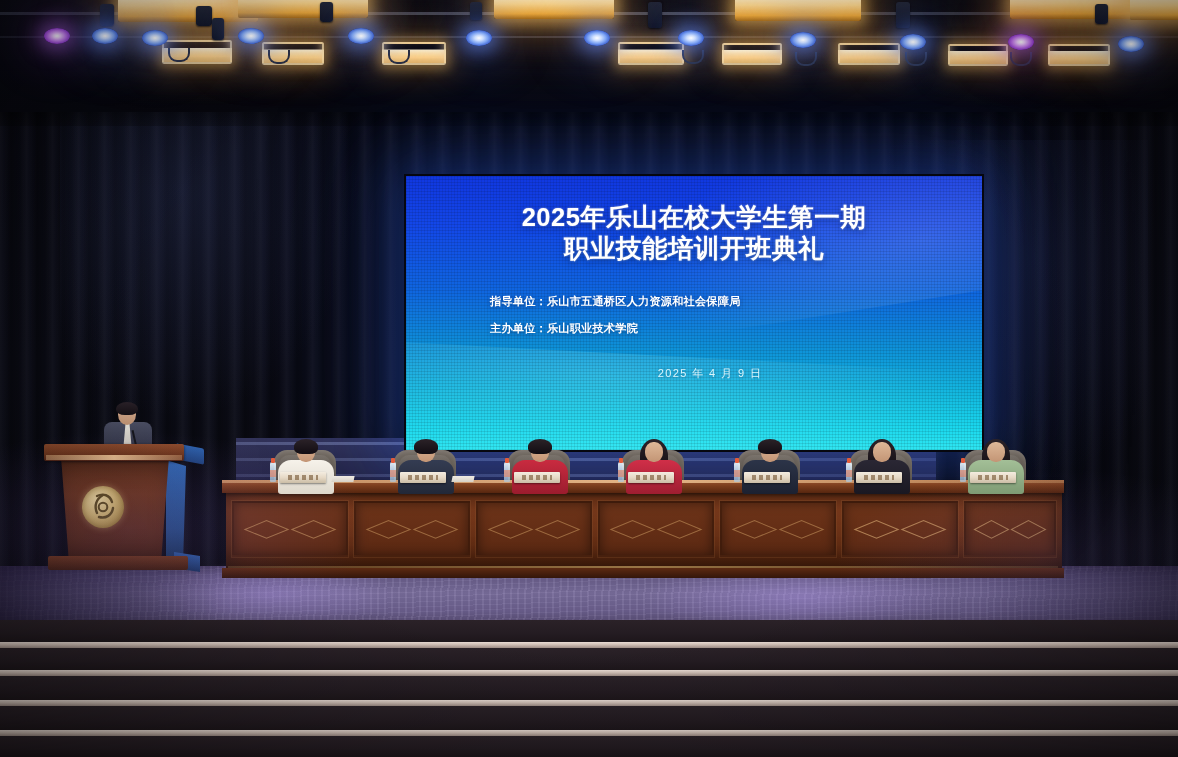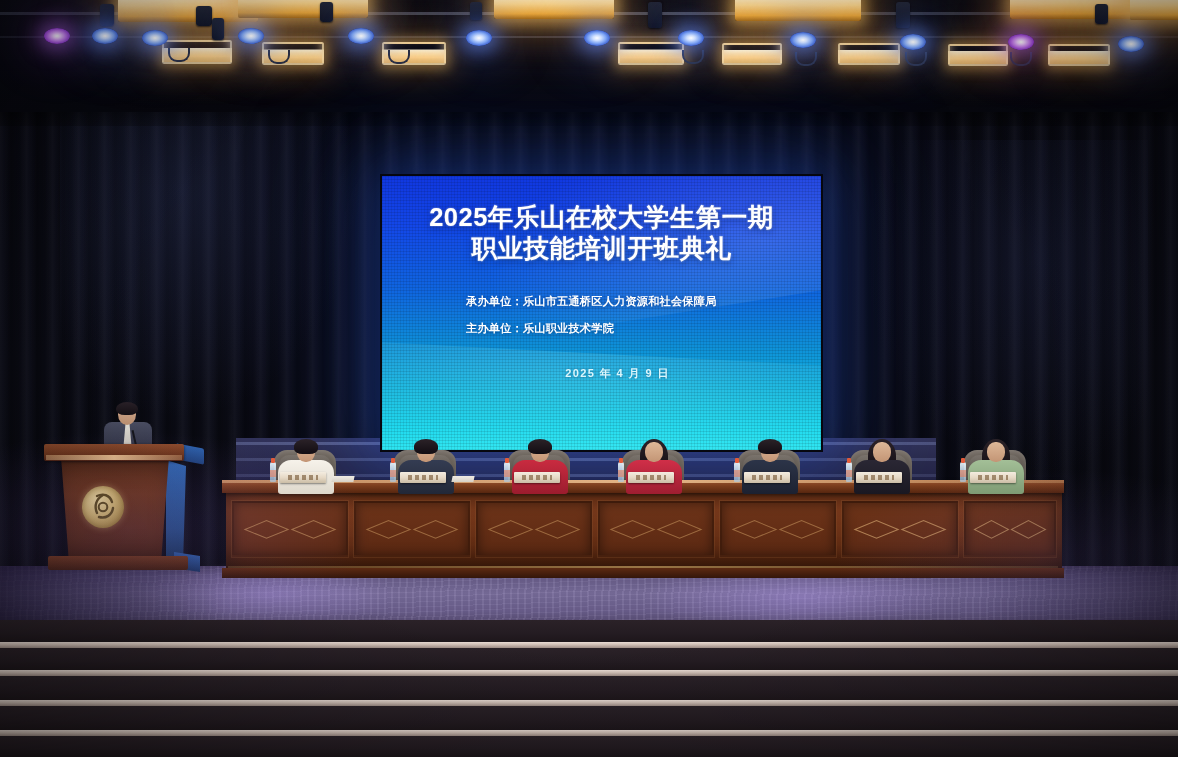--- a/index.html
+++ b/index.html
@@ -92,21 +92,21 @@
     box-shadow:0 1px 2px rgba(0,0,0,.7);
   }
   .yoke {
     position:absolute; width:22px; height:14px;
     border:2px solid #2a2e3e; border-top:none;
     border-radius:0 0 9px 9px;
   }
 
   
   .screen-frame {
-    position:absolute; left:380px; top:174px; width:443px; height:278px;
+    position:absolute; left:404px; top:174px; width:580px; height:278px;
     background:#06070f;
     padding:2px;
     box-shadow:0 0 50px 16px rgba(40,90,220,0.3), 0 0 110px 40px rgba(30,70,190,0.15);
   }
   .screen {
     position:relative; width:100%; height:100%;
     background:
       linear-gradient(180deg,
         #1037e0 0%,
         #1347e8 18%,
@@ -163,21 +163,21 @@
     font-size:11.2px;
     line-height:1.05;
     margin-bottom:15px;
     letter-spacing:0.2px;
     text-shadow:0 1px 4px rgba(0,25,90,.5);
     white-space:pre;
   }
   .scr-date {
     margin-top:16px;
     color:#eafcff;
-    font-weight:700;
+    font-weight:400;
     font-size:11px;
     letter-spacing:1.4px;
     opacity:.92;
     text-shadow:0 1px 4px rgba(0,60,110,.45);
     padding-left:32px;
   }
 
   
   .floor {
     position:absolute; left:0; top:566px; width:1178px; height:60px;
@@ -492,21 +492,21 @@
   <div class="screen-frame">
     <div class="screen">
       <div class="screen-swoosh"></div>
       <div class="screen-swoosh2"></div>
       <div class="screen-inner">
         <div class="scr-title">
           <span>2025年乐山在校大学生第一期</span>
           <span class="l2">职业技能培训开班典礼</span>
         </div>
         <div class="scr-orgs">
-          <div class="scr-org">承办单位：乐山市五通桥区人力资源和社会保障局</div>
+          <div class="scr-org">指导单位：乐山市五通桥区人力资源和社会保障局</div>
           <div class="scr-org">主办单位：乐山职业技术学院</div>
         </div>
         <div class="scr-date">2025 年 4 月 9 日</div>
       </div>
     </div>
   </div>
 
   <div class="floor">
     <div class="floor-tex"></div>
     <div class="floor-pool" style="left:140px; top:-6px; width:260px; height:70px;"></div>

